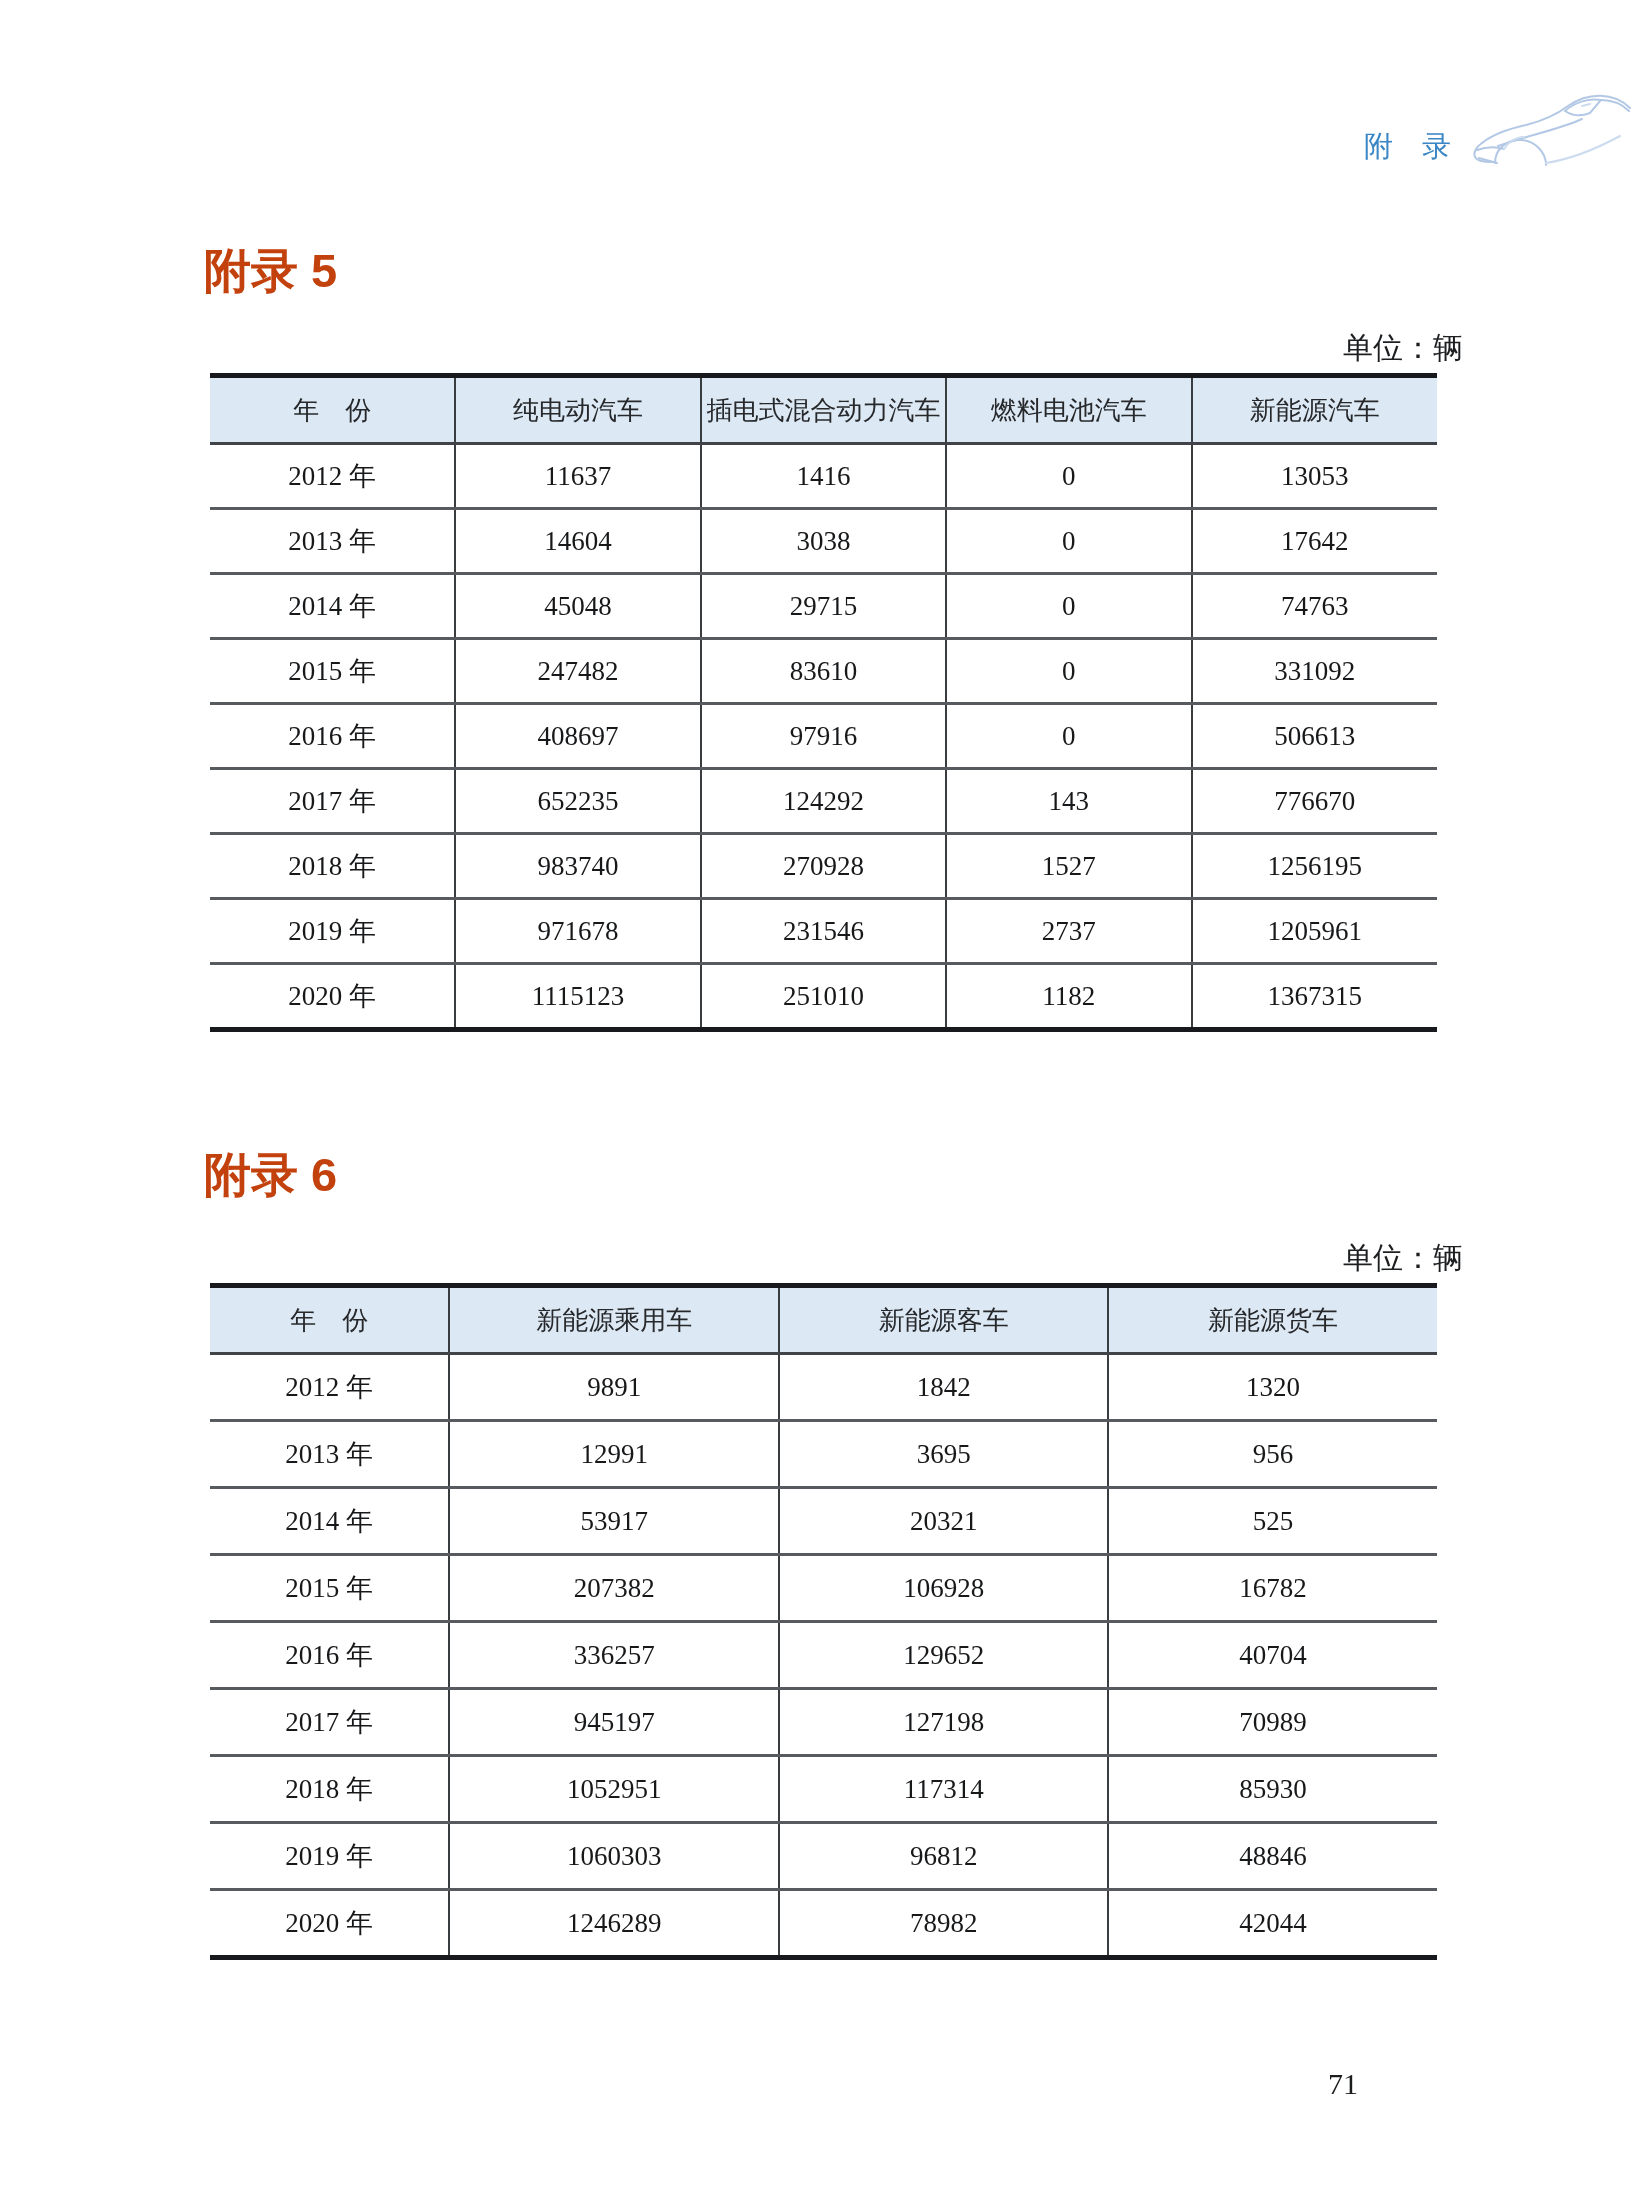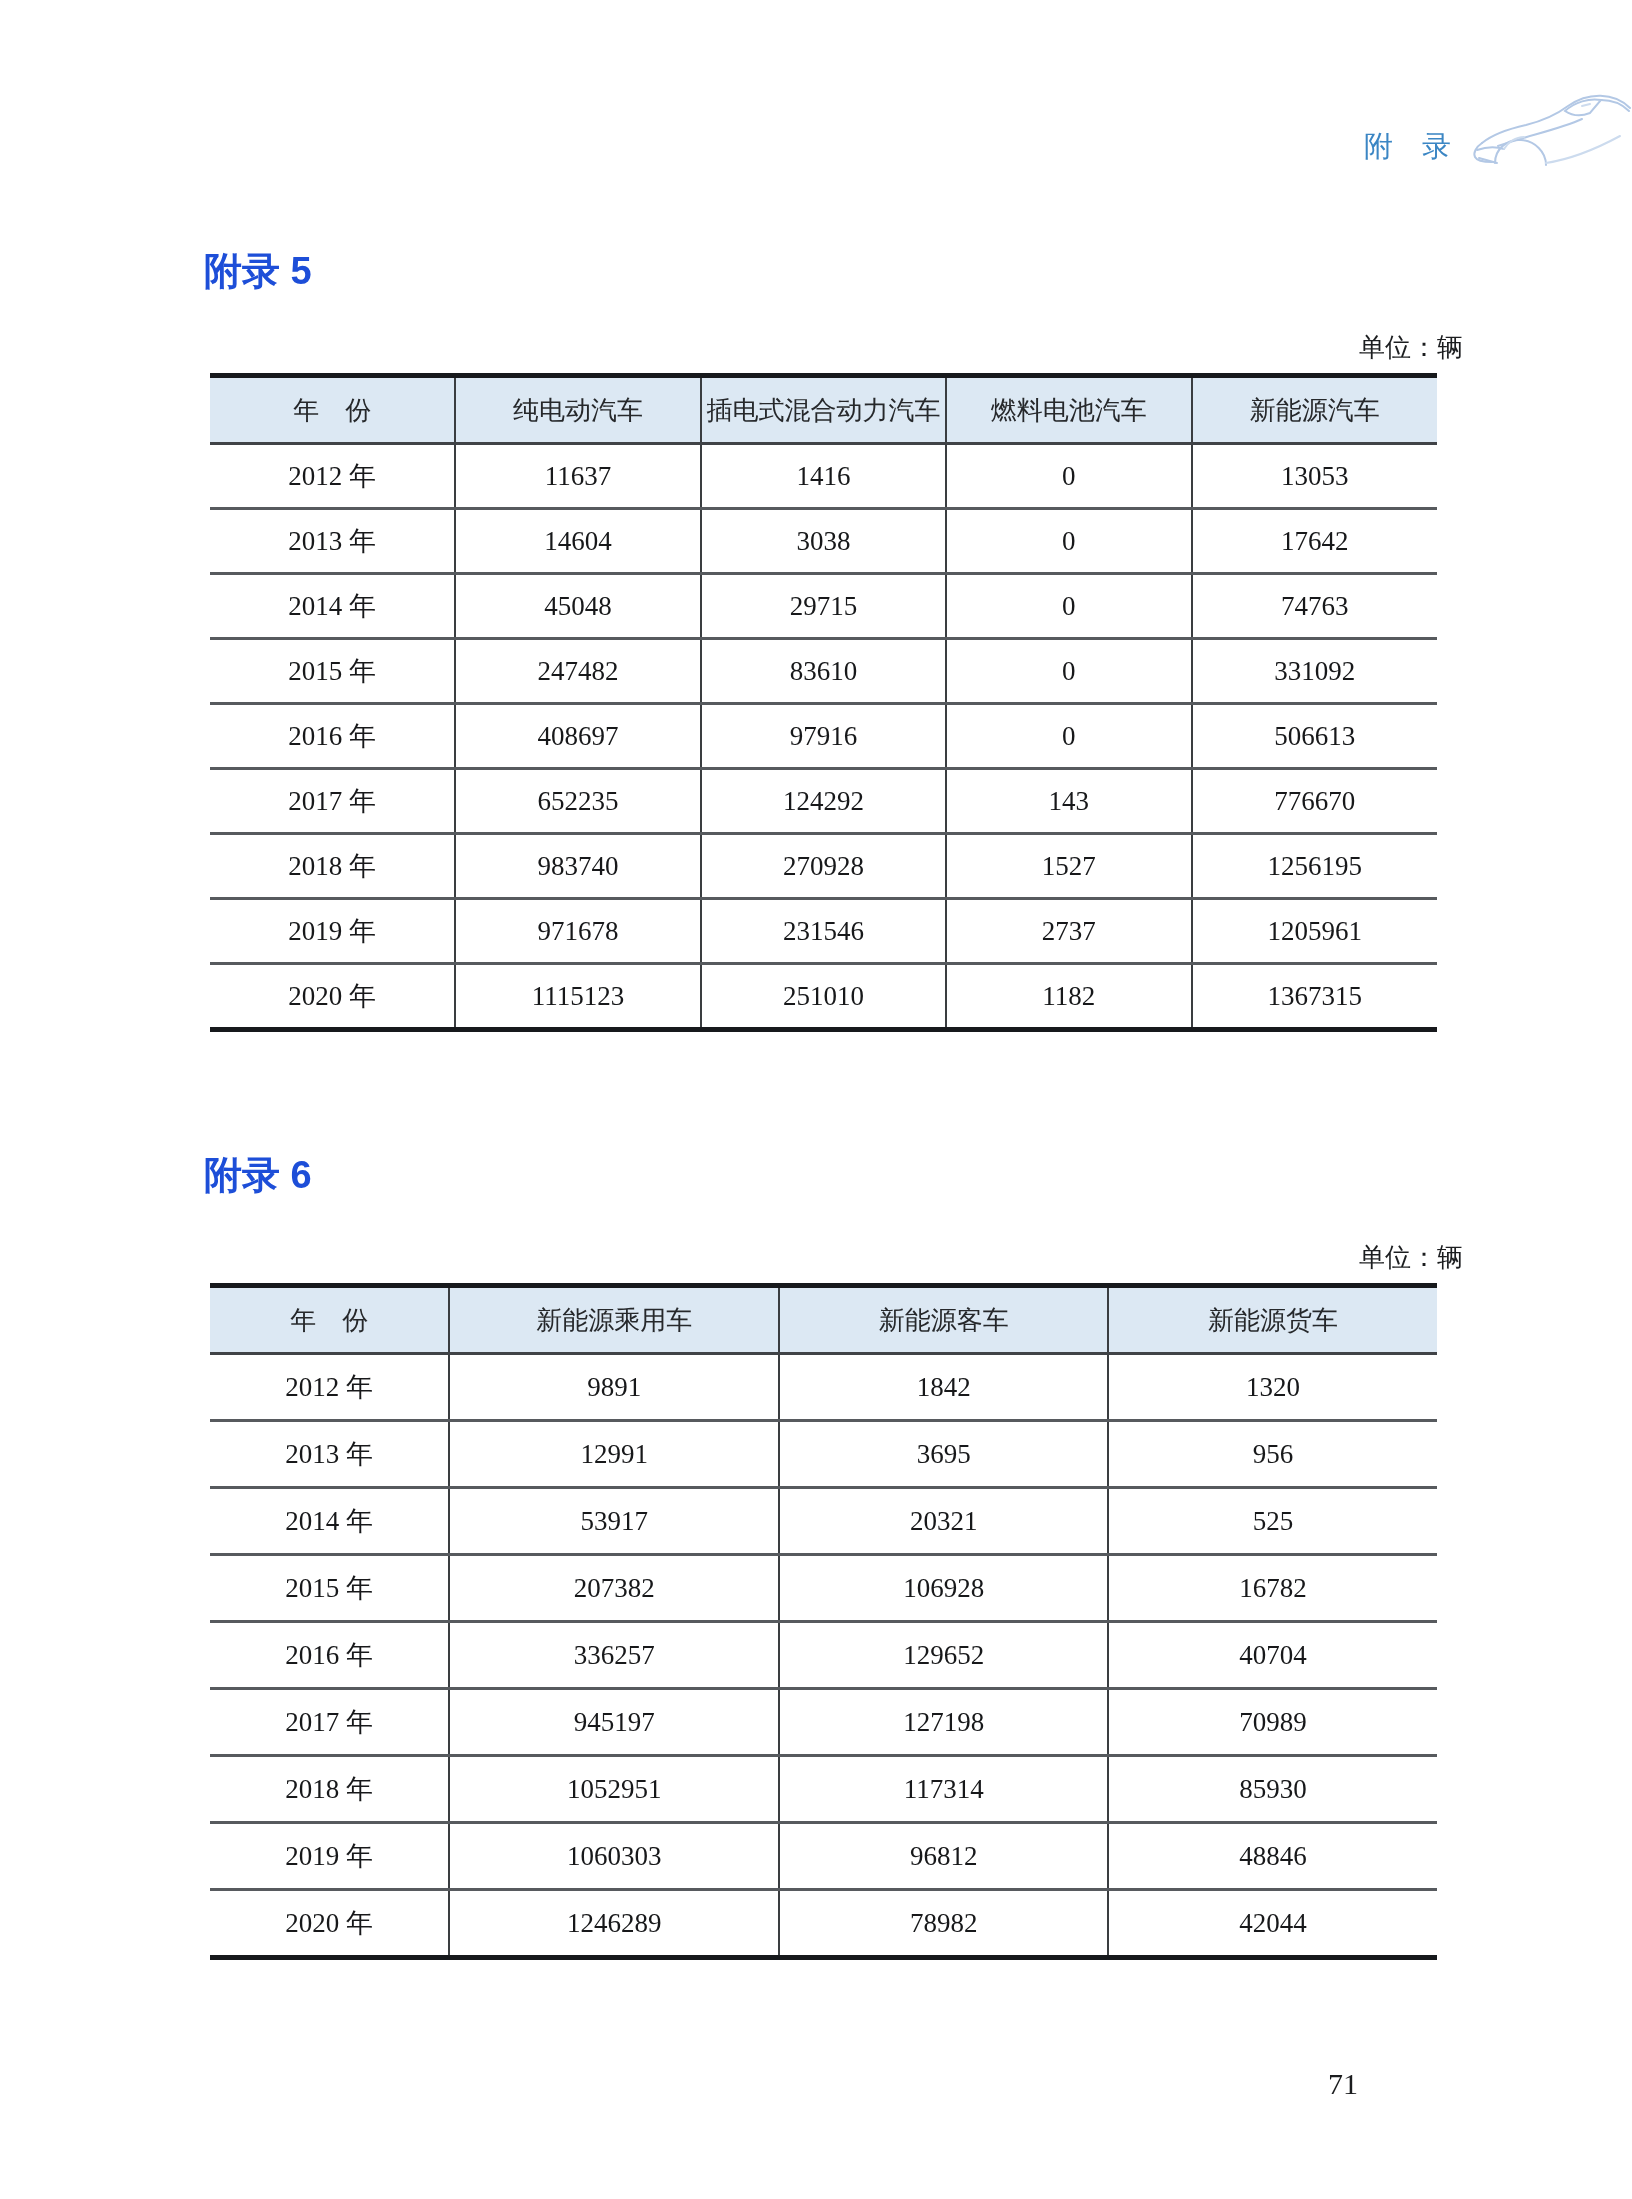--- a/index.html
+++ b/index.html
@@ -33,36 +33,36 @@
     height: 86px;
   }
 
   
   .appendix-heading {
     position: absolute;
     left: 204px;
     display: flex;
     align-items: baseline;
     gap: 46px;
-    color: #1d4ed8;
+    color: #c2410c;
     font-weight: 700;
-    font-size: 38px;
+    font-size: 47px;
     line-height: 50px;
     white-space: nowrap;
   }
   #heading5 { top: 246px; }
   #heading6 { top: 1150px; }
 
   
   .unit-label {
     position: absolute;
     left: 210px;
     width: 1253px;
     text-align: right;
-    font-size: 26px;
+    font-size: 30px;
     line-height: 27px;
     color: #1c1e20;
   }
   #unit5 { top: 334px; }
   #unit6 { top: 1244px; }
 
   
   .data-table {
     position: absolute;
     left: 210px;

